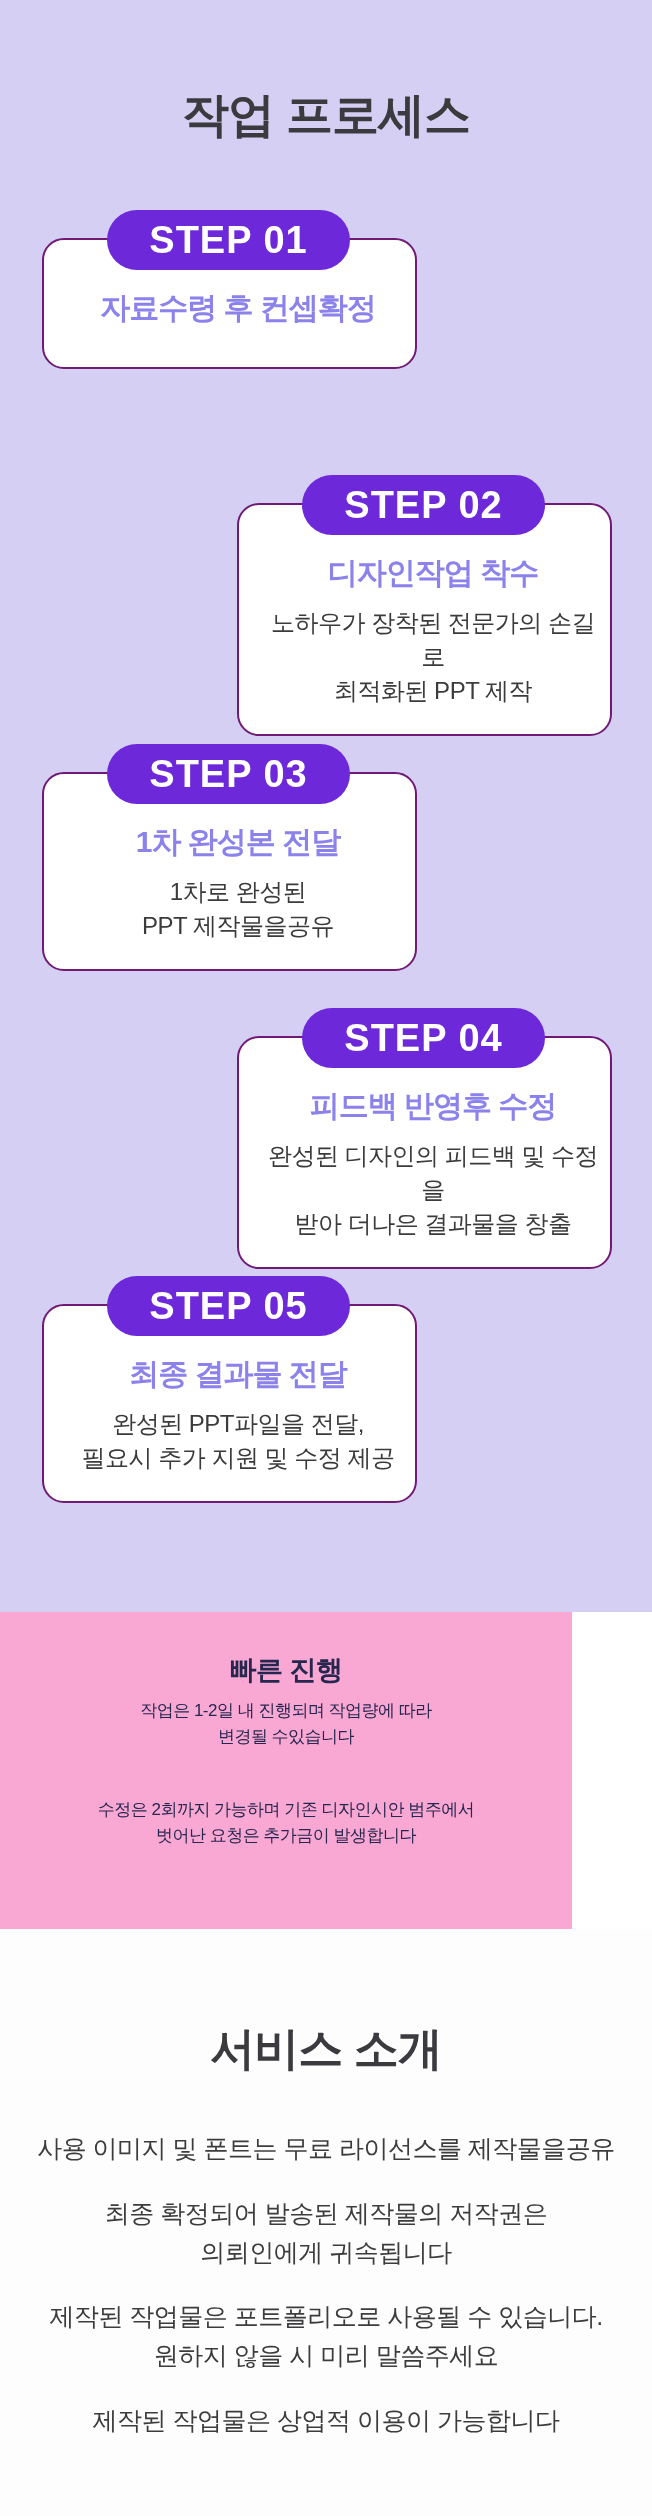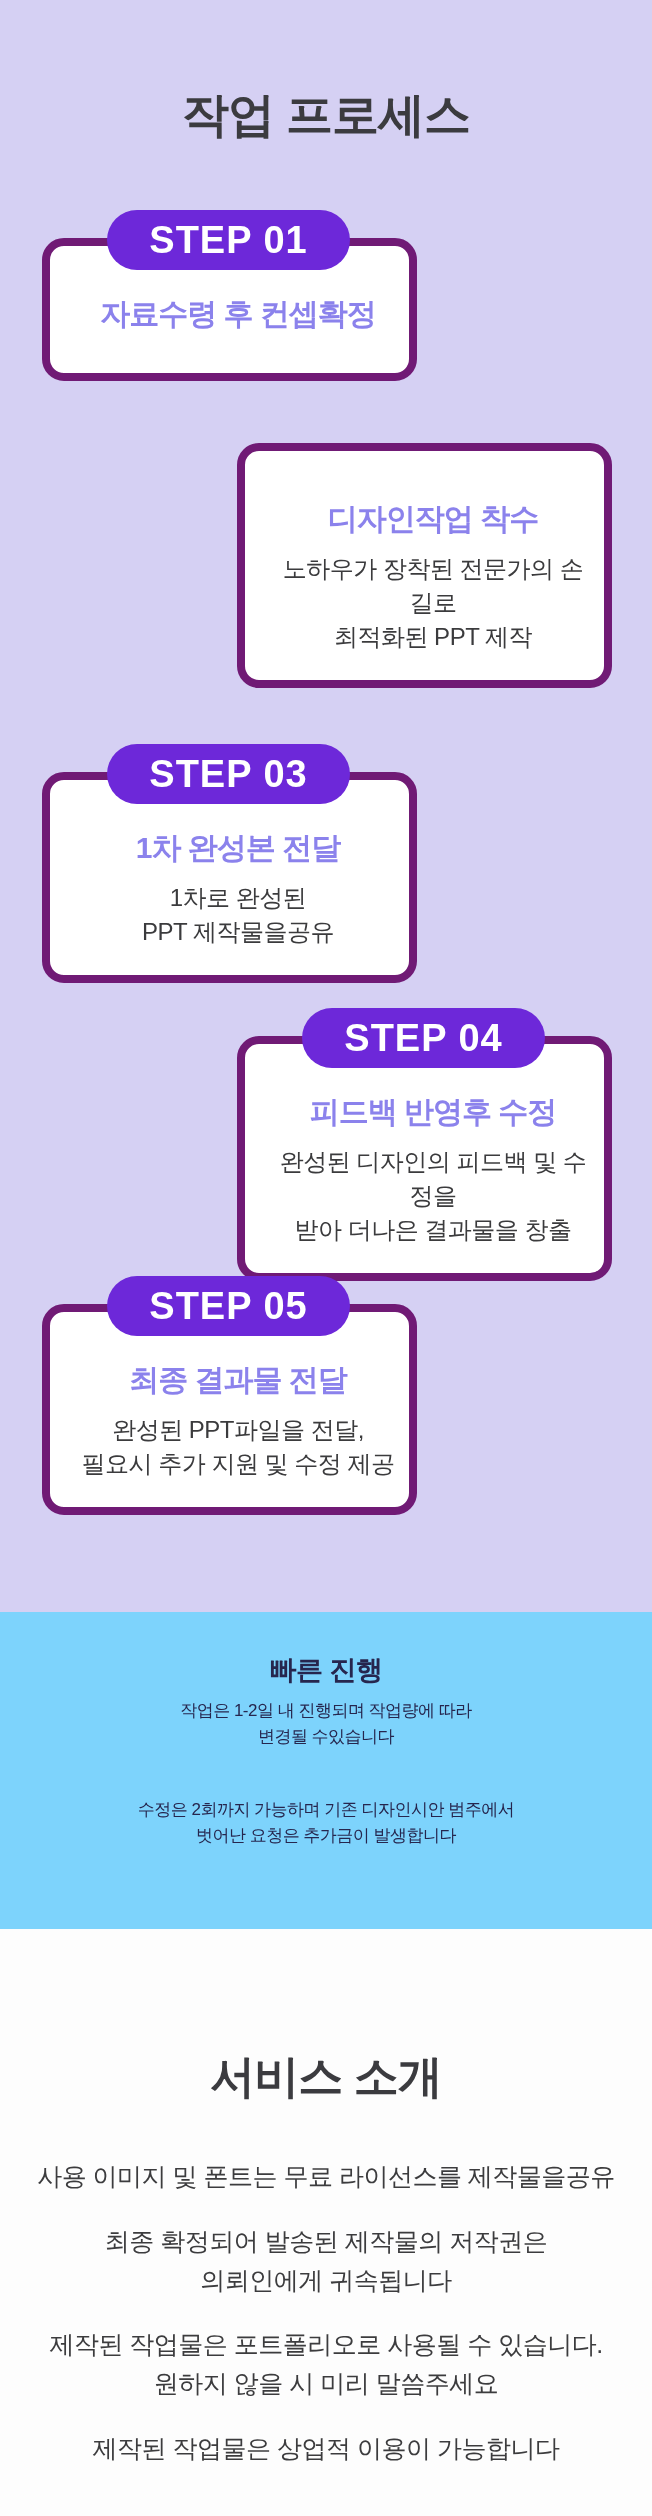--- a/index.html
+++ b/index.html
@@ -55,21 +55,21 @@
     align-items:center;
     justify-content:center;
   }
   .step-card{
     position:relative;
     z-index:1;
     margin-top:-32px;
     width:375px;
     box-sizing:border-box;
     background:#ffffff;
-    border:8px solid #701a75;
+    border:2px solid #701a75;
     border-radius:22px;
     padding:48px 10px 26px 27px;
     text-align:center;
   }
   .step-heading{
     font-size:30px;
     font-weight:800;
     letter-spacing:-1px;
     color:#8B82EC;
     margin-bottom:12px;
@@ -82,23 +82,23 @@
   }
   
   .step-1{top:210px;}
   .step-2{top:475px;}
   .step-3{top:744px;}
   .step-4{top:1008px;}
   .step-5{top:1276px;}
   
   .notice-section{
     position:relative;
-    width:652px;
+    width:572px;
     height:317px;
-    background:#7dd3fc;
+    background:#f9a8d4;
     color:#26264E;
     text-align:center;
     box-sizing:border-box;
     padding-top:40px;
   }
   .notice-heading{
     font-size:27px;
     font-weight:800;
     letter-spacing:-0.5px;
     margin-bottom:10px;
@@ -110,21 +110,21 @@
   }
   .notice-par.second{margin-top:48px;}
   
   .service-section{
     position:relative;
     width:652px;
     height:587px;
     background:#FDFDFD;
     text-align:center;
     box-sizing:border-box;
-    padding-top:118px;
+    padding-top:90px;
     color:#3C3C3E;
   }
   .service-title{
     font-size:45px;
     font-weight:800;
     letter-spacing:-1px;
     color:#3B3B3F;
     margin-bottom:50px;
   }
   .service-par{
@@ -144,20 +144,21 @@
     <div class="process-title">작업 프로세스</div>
 
     <div class="step step-1 left">
       <div class="step-badge">STEP 01</div>
       <div class="step-card">
         <div class="step-heading">자료수령 후 컨셉확정</div>
       </div>
     </div>
 
     <div class="step step-2 right">
+      <div class="step-badge">STEP 02</div>
       <div class="step-card">
         <div class="step-heading">디자인작업 착수</div>
         <div class="step-body">
           <div>노하우가 장착된 전문가의 손길로</div>
           <div>최적화된 PPT 제작</div>
         </div>
       </div>
     </div>
 
     <div class="step step-3 left">

